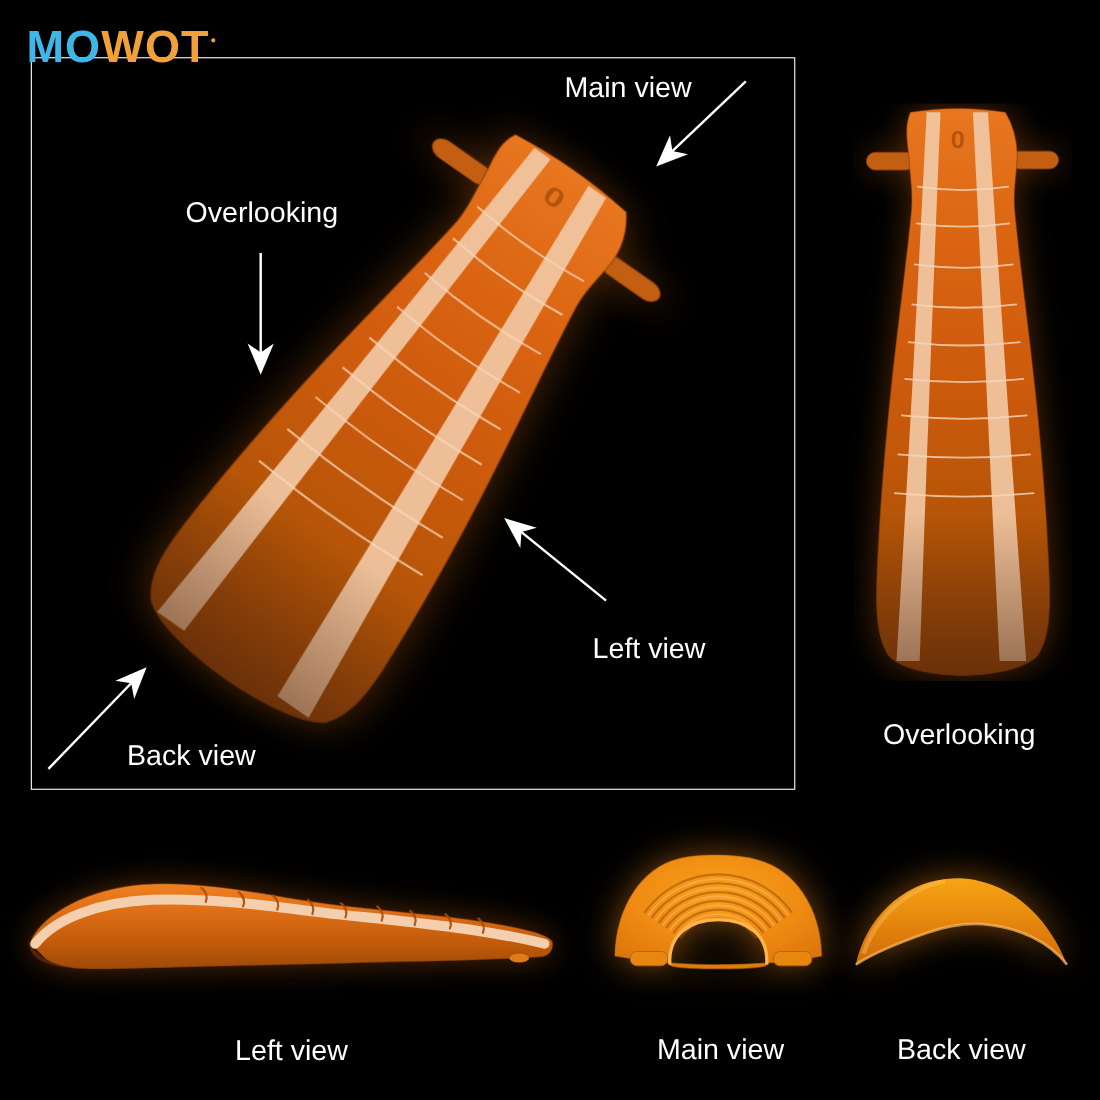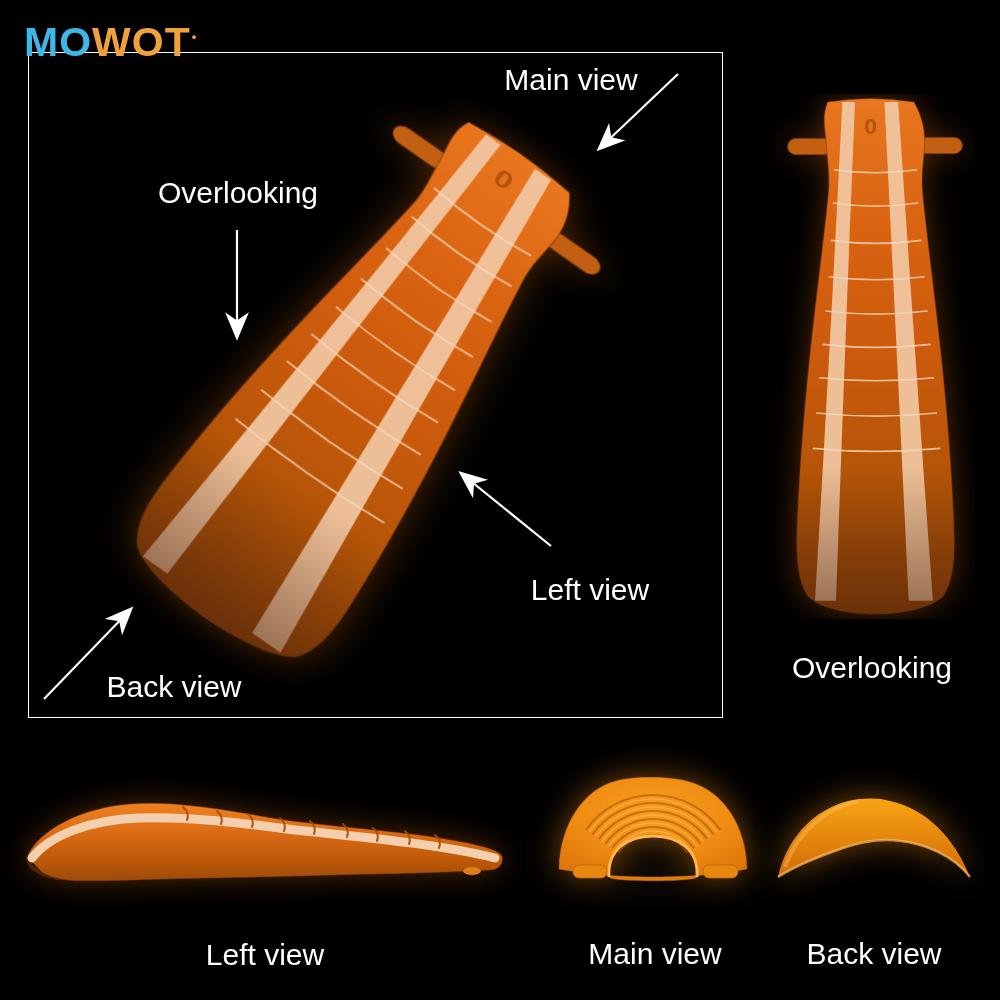--- a/index.html
+++ b/index.html
@@ -7,21 +7,21 @@
          font-family:"Liberation Sans",sans-serif;margin-top:12px;}
   .abs{position:absolute;}
   
   #panel-border{left:28px;top:40px;width:693px;height:664px;border:1.5px solid #ffffff;}
   
   #logo{left:24px;top:10px;font-size:41px;font-weight:bold;letter-spacing:1px;line-height:1;z-index:5;}
   .logo-blue{color:#3db6e8;}
   .logo-orange{color:#f0a13a;}
   .logo-dot{color:#f0a13a;font-size:13px;vertical-align:super;margin-left:1px;}
   
-  .lbl{color:#ffffff;font-size:30px;white-space:nowrap;transform:translate(-50%,-50%);z-index:6;}
+  .lbl{color:#ffffff;font-size:26px;white-space:nowrap;transform:translate(-50%,-50%);z-index:6;}
   
   .glow{filter:drop-shadow(0 0 14px rgba(235,115,18,0.35));}
   .glow-strong{filter:drop-shadow(0 0 16px rgba(245,140,25,0.5));}
   svg{display:block;}
 </style>
 </head>
 <body>
 
 <div id="stage">
 

